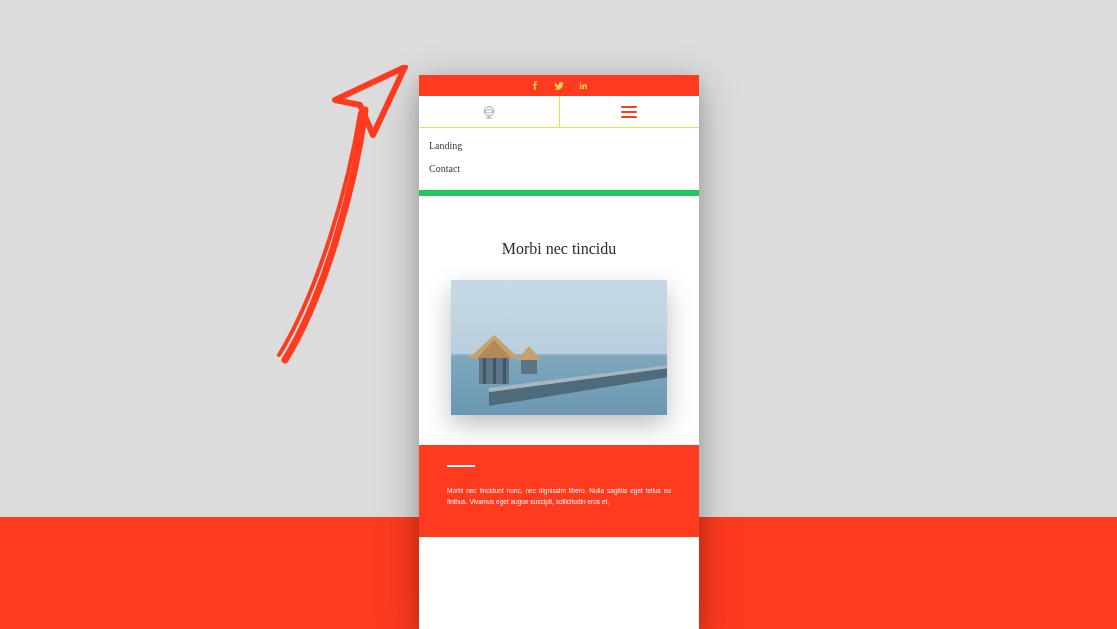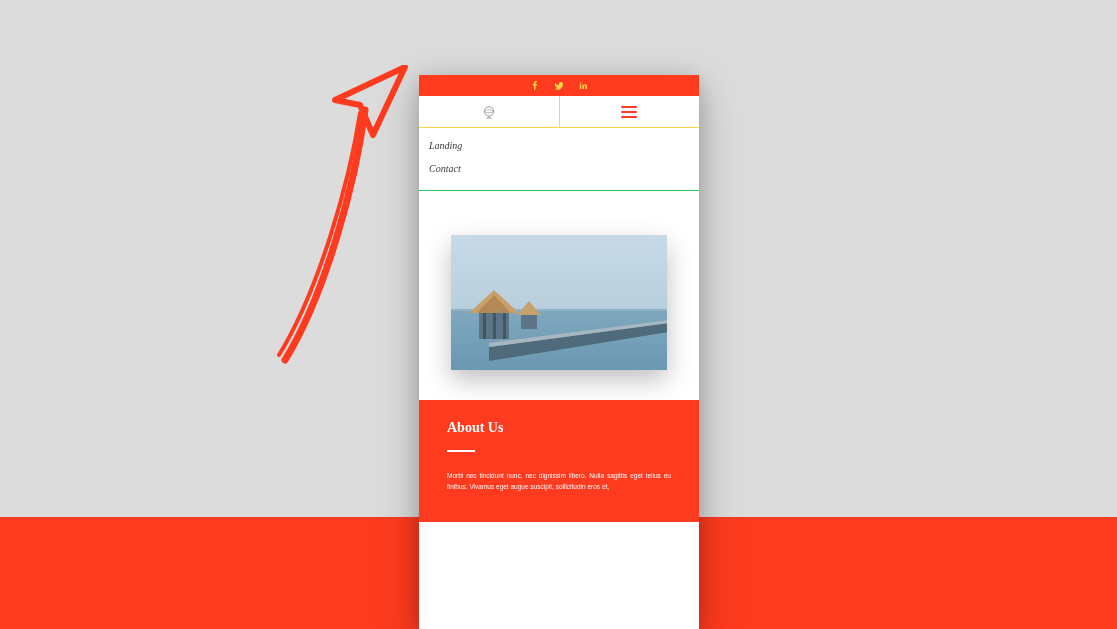--- a/index.html
+++ b/index.html
@@ -47,23 +47,22 @@
   .logo-badge {
     width: 18px; height: 18px;
     display: flex; align-items: center; justify-content: center;
   }
   .logo-badge svg { stroke: #9aa0a6; fill: none; }
   .hamburger { width: 16px; height: 12px; display: flex; flex-direction: column; justify-content: space-between; }
   .hamburger span { display: block; height: 2px; width: 100%; background: #ff3b1f; border-radius: 1px; }
 
   
   .nav-list {
-    border-bottom: 1px solid #22c55e;
+    border-bottom: 6px solid #22c55e;
     padding: 6px 16px 10px 0;
-    font-style: italic;
   }
   .nav-item {
     font-family: Georgia, serif;
     font-size: 10px;
     color: #3a3a3a;
     padding: 6px 10px;
   }
 
   
   .hero {
@@ -182,20 +181,21 @@
         </span>
       </div>
     </div>
 
     <div class="nav-list">
       <div class="nav-item">Landing</div>
       <div class="nav-item">Contact</div>
     </div>
 
     <div class="hero">
+      <div class="hero-title">Morbi nec tincidu</div>
       <div class="hero-image-wrap">
         <svg class="hero-image" viewBox="0 0 220 135" preserveAspectRatio="xMidYMid slice">
           <defs>
             <linearGradient id="sky" x1="0" y1="0" x2="0" y2="1">
               <stop offset="0" stop-color="#c7d9e6"></stop>
               <stop offset="0.55" stop-color="#b9cfdd"></stop>
               <stop offset="0.56" stop-color="#7fa8bf"></stop>
               <stop offset="1" stop-color="#6a97b1"></stop>
             </linearGradient>
           </defs>
@@ -212,19 +212,18 @@
           <polygon points="20,78 45,55 70,78" fill="#caa06a"></polygon>
           <polygon points="28,78 45,60 62,78" fill="#b38a57"></polygon>
 
           <polygon points="68,80 80,66 92,80" fill="#c7a070"></polygon>
           <rect x="72" y="80" width="16" height="14" fill="#5c7485"></rect>
         </svg>
       </div>
     </div>
 
     <div class="about">
-      <div class="about-title">About Us</div>
       <div class="about-rule"></div>
       <div class="about-text">Morbi nec tincidunt nunc, nec dignissim libero. Nulla sagittis eget tellus eu finibus. Vivamus eget augue suscipit, sollicitudin eros et,</div>
     </div>
 
   </div>
 </div>
 
 </body></html>

